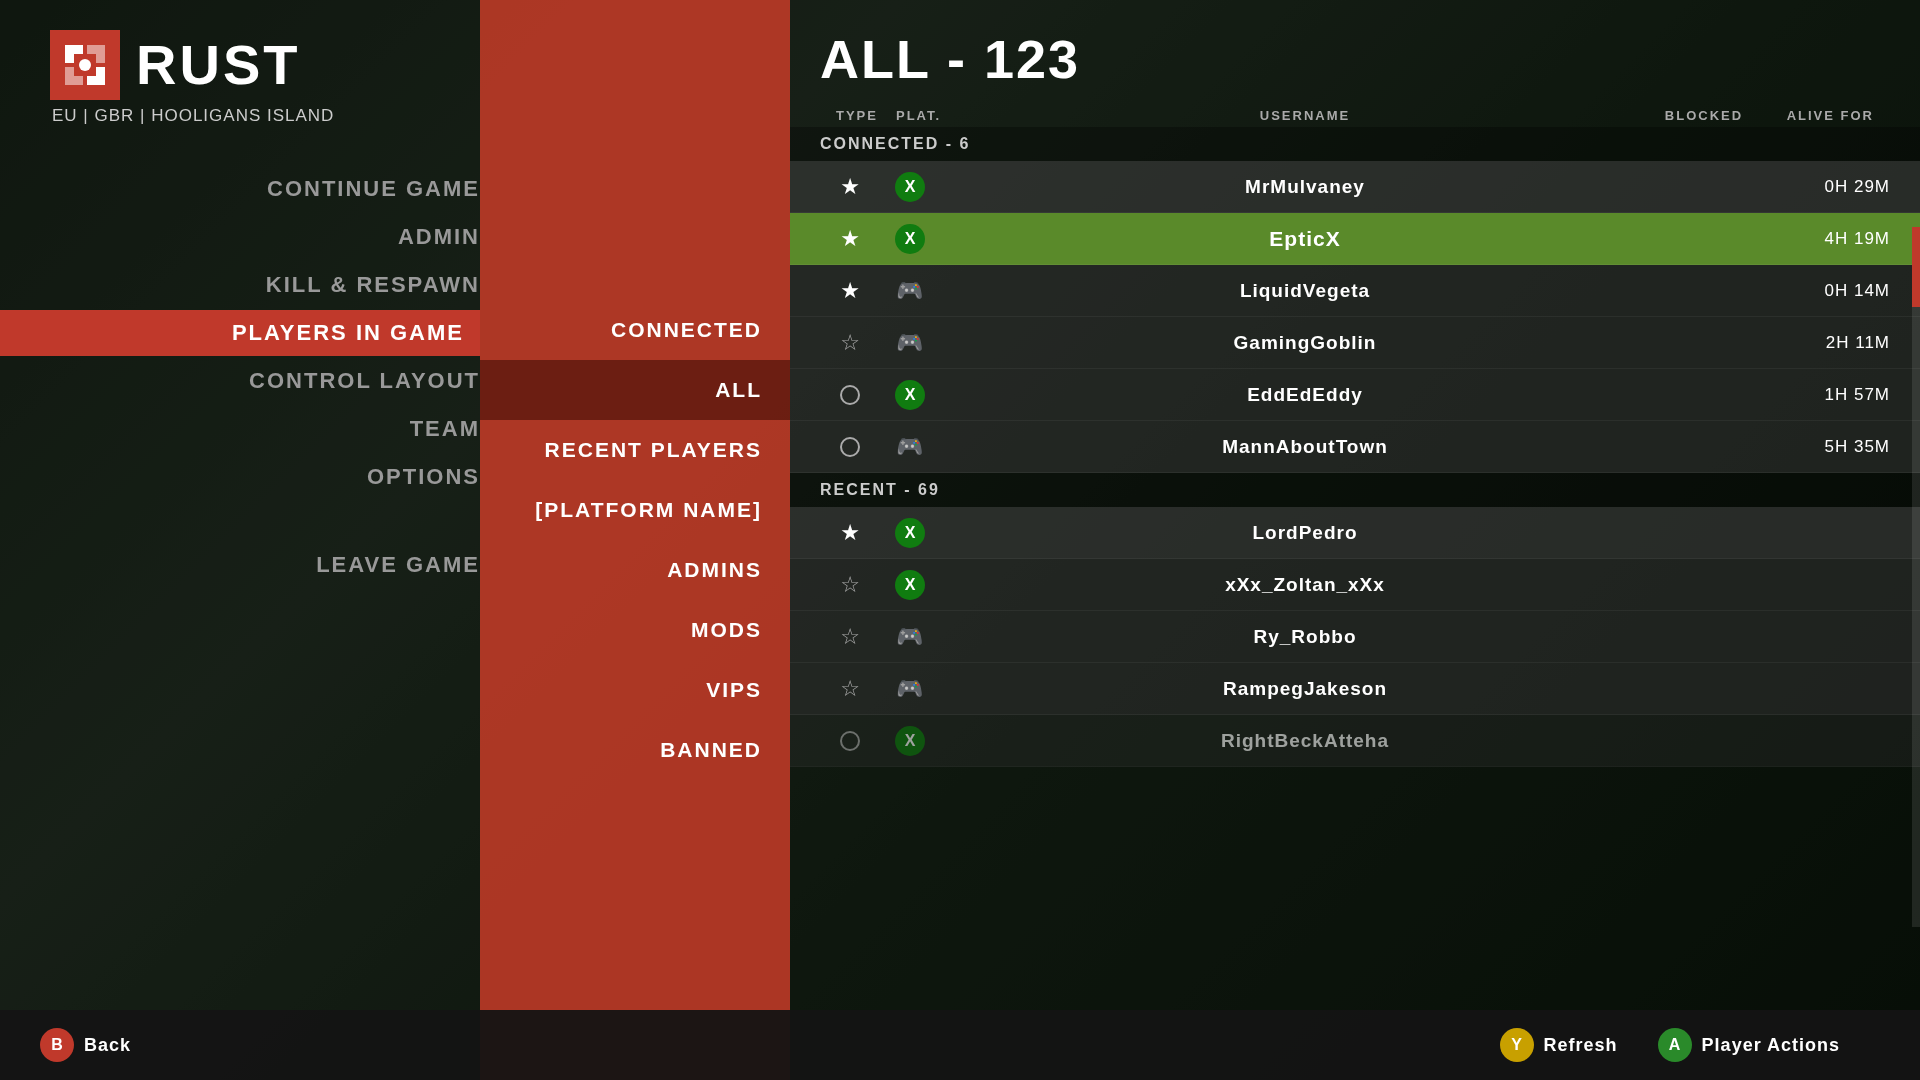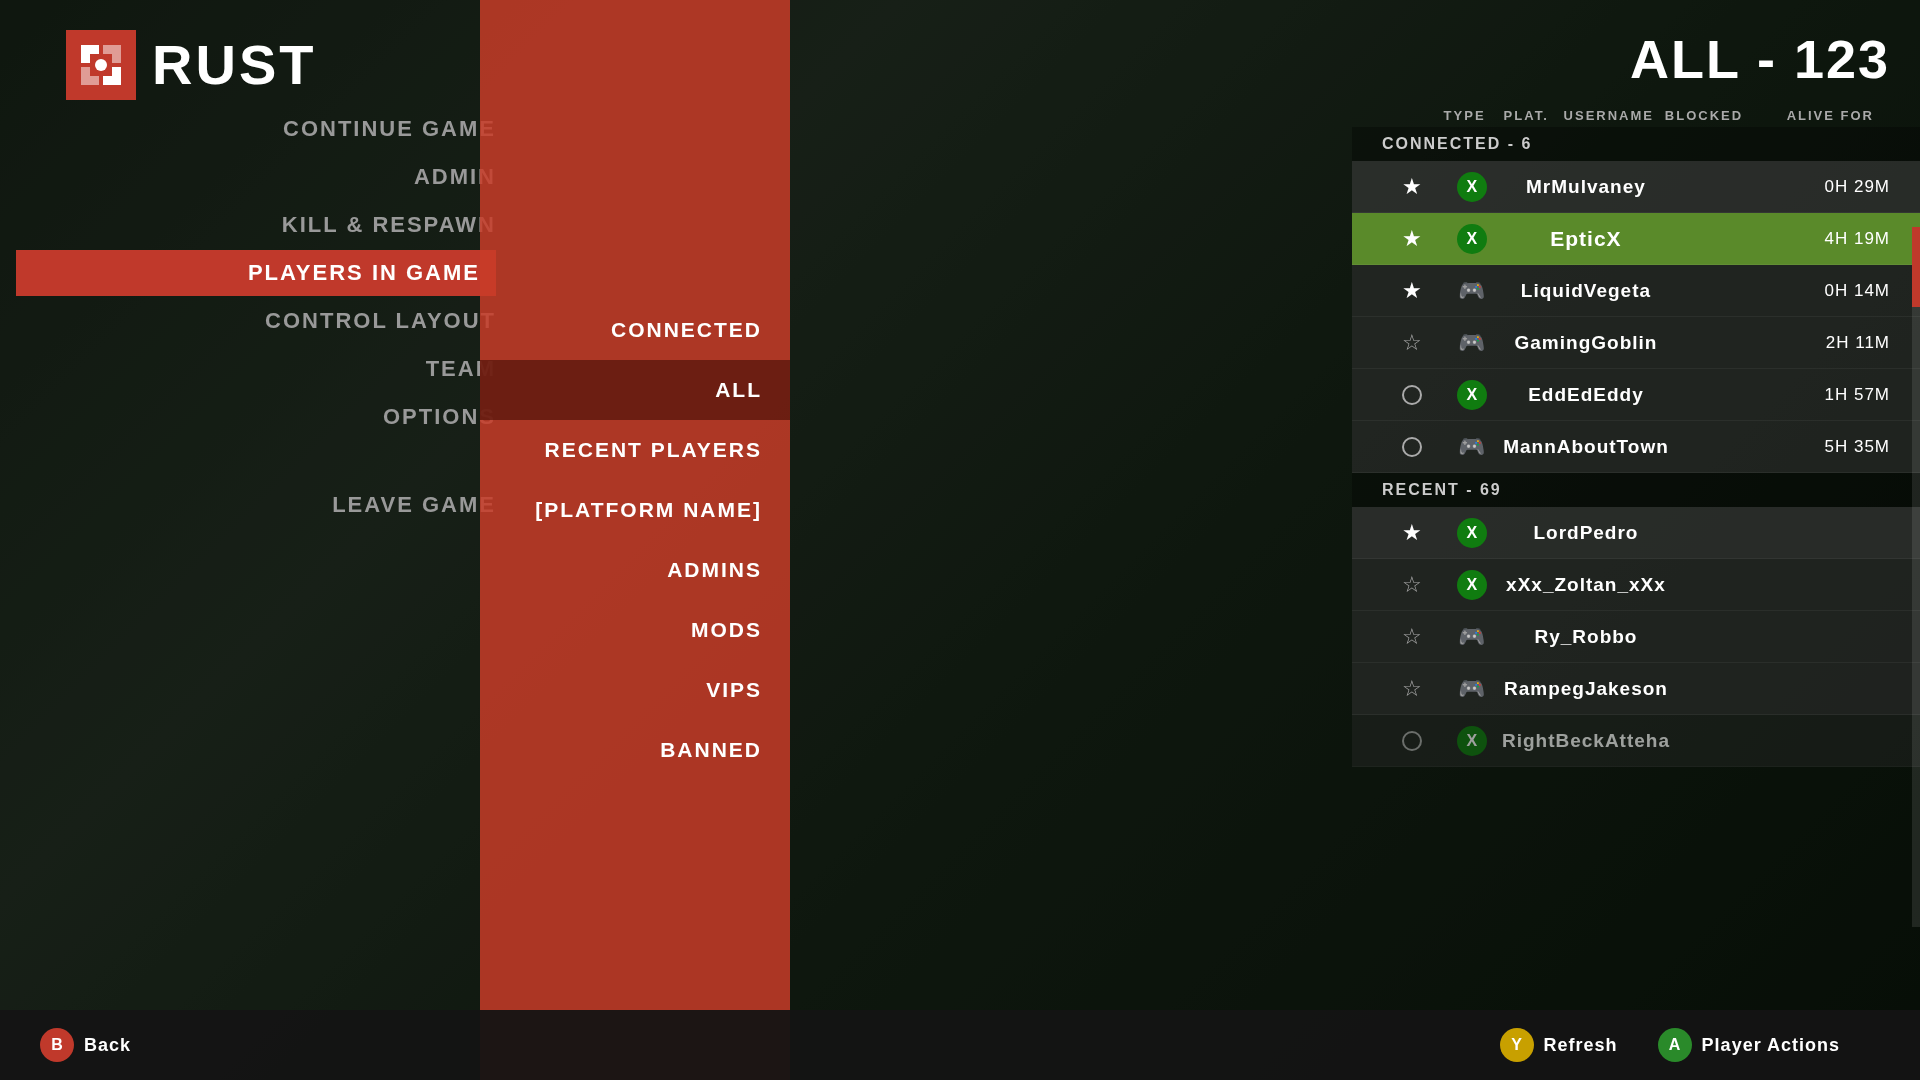--- a/index.html
+++ b/index.html
@@ -23,21 +23,21 @@
     .bg::after {
       content: '';
       position: absolute;
       inset: 0;
       background: rgba(0,0,0,0.45);
     }
 
     
     .sidebar {
       position: absolute;
-      left: 16px;
+      left: 0;
       top: 0;
       width: 480px;
       height: 1080px;
       z-index: 2;
       display: flex;
       flex-direction: column;
       padding: 30px 0 8px 50px;
     }
 
     .logo-area {
@@ -132,21 +132,20 @@
     .right-panel {
       position: absolute;
       left: 790px;
       top: 0;
       width: 1130px;
       height: 1080px;
       z-index: 2;
       padding: 28px 0 80px 0;
       display: flex;
       flex-direction: column;
-      align-items: flex-end;
     }
 
     .panel-title {
       font-size: 54px;
       font-weight: 900;
       color: #fff;
       letter-spacing: 2px;
       padding: 0 30px;
       margin-bottom: 18px;
     }
@@ -344,20 +343,21 @@
         <rect x="5" y="5" width="18" height="18" fill="white"></rect>
         <rect x="27" y="5" width="18" height="18" fill="white" opacity="0.5"></rect>
         <rect x="5" y="27" width="18" height="18" fill="white" opacity="0.5"></rect>
         <rect x="27" y="27" width="18" height="18" fill="white"></rect>
         <rect x="14" y="14" width="22" height="22" fill="#c0392b"></rect>
         <circle cx="25" cy="25" r="6" fill="white"></circle>
       </svg>
     </div>
     <div class="logo-text">RUST</div>
   </div>
+  <div class="server-info">EU | GBR | HOOLIGANS ISLAND</div>
 
   <div class="nav-items">
     <div class="nav-item">CONTINUE GAME</div>
     <div class="nav-item">ADMIN</div>
     <div class="nav-item">KILL &amp; RESPAWN</div>
     <div class="nav-item active">PLAYERS IN GAME</div>
     <div class="nav-item">CONTROL LAYOUT</div>
     <div class="nav-item">TEAM</div>
     <div class="nav-item">OPTIONS</div>
     <div class="nav-item leave">LEAVE GAME</div>

